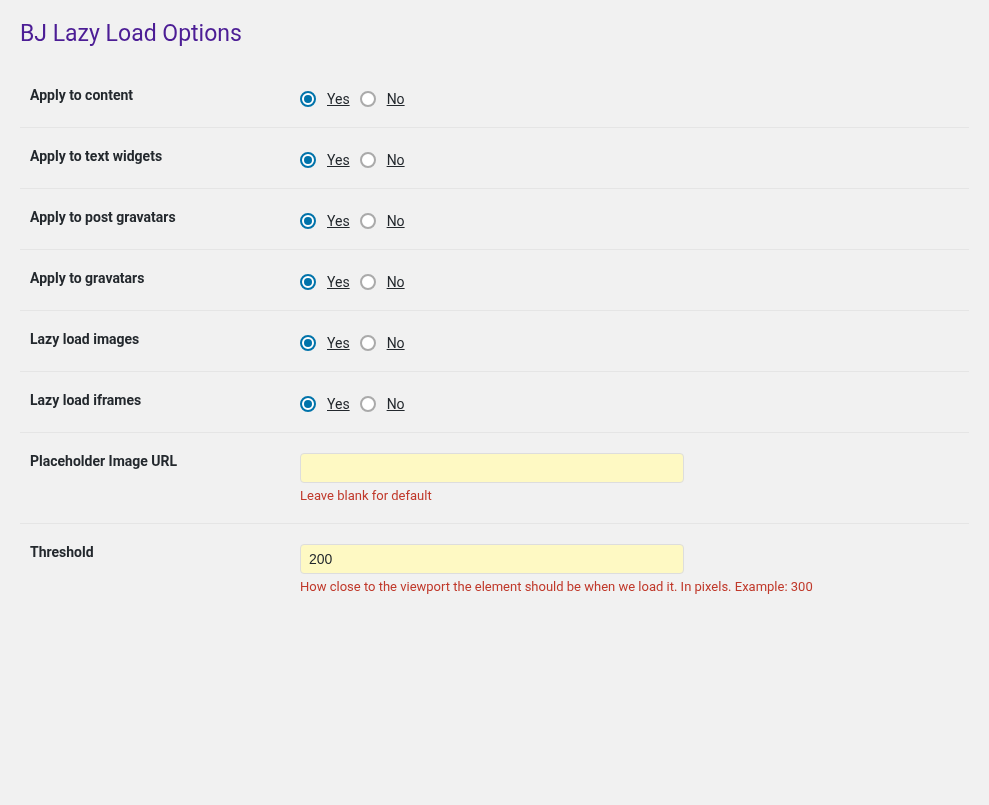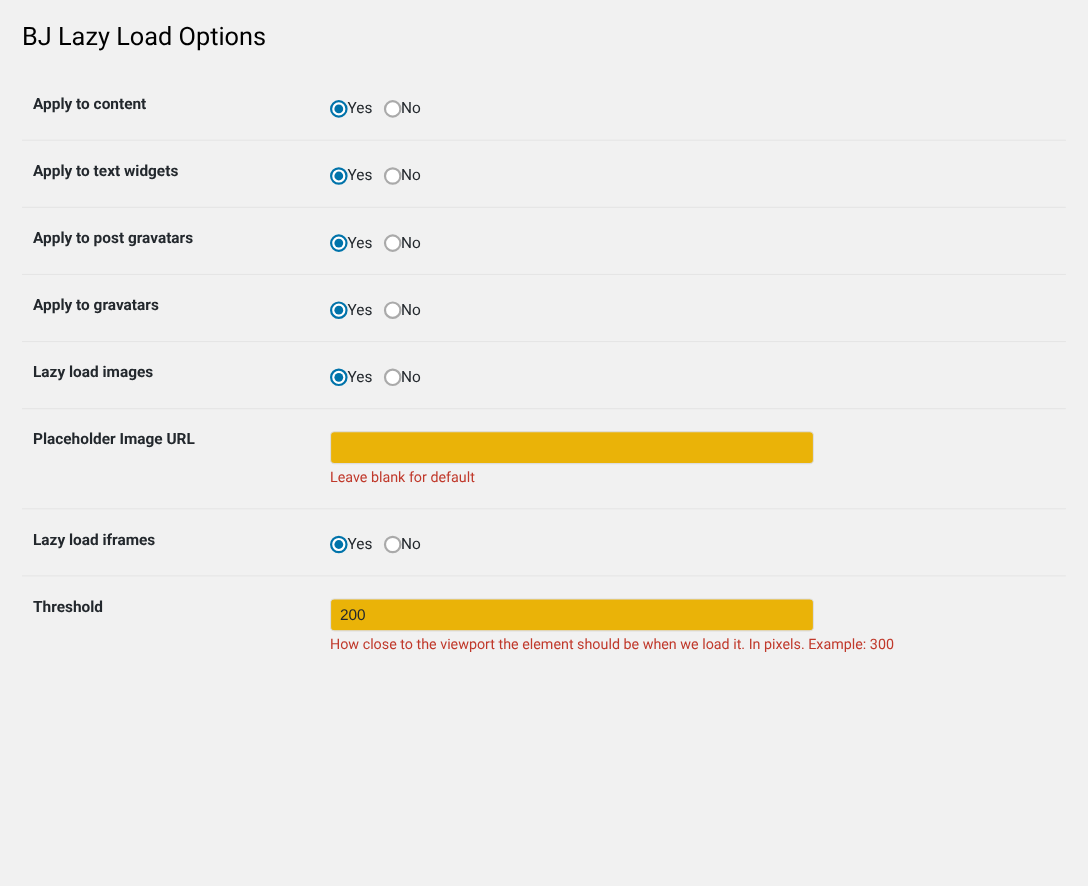--- a/index.html
+++ b/index.html
@@ -17,21 +17,21 @@
       width: 989px;
     }
 
     .page-wrapper {
       padding: 20px 20px 20px 20px;
     }
 
     .page-title {
       font-size: 23px;
       font-weight: 400;
-      color: #000000;
+      color: #4c1d95;
       margin-bottom: 20px;
       font-family: -apple-system, BlinkMacSystemFont, "Segoe UI", Roboto, sans-serif;
     }
 
     .options-table {
       width: 100%;
       border-collapse: collapse;
       background-color: transparent;
     }
 
@@ -63,24 +63,25 @@
     .radio-group {
       display: flex;
       align-items: center;
       gap: 10px;
       padding-top: 4px;
     }
 
     .radio-label {
       display: flex;
       align-items: center;
-      gap: 0;
+      gap: 11px;
       cursor: pointer;
       font-size: 14px;
       color: #23282d;
+      text-decoration: underline;
     }
 
     
     .radio-label input[type="radio"] {
       appearance: none;
       -webkit-appearance: none;
       width: 16px;
       height: 16px;
       border: 2px solid #aaa;
       border-radius: 50%;
@@ -101,25 +102,25 @@
       width: 8px;
       height: 8px;
       background: #0073aa;
       border-radius: 50%;
       top: 50%;
       left: 50%;
       transform: translate(-50%, -50%);
     }
 
     .text-input {
-      width: 440px;
+      width: 384px;
       padding: 6px 8px;
       border: 1px solid #ddd;
       border-radius: 4px;
-      background: #eab308;
+      background: #fef9c3;
       font-size: 14px;
       color: #23282d;
       display: block;
     }
 
     .hint-text {
       margin-top: 5px;
       font-size: 13px;
       color: #c0392b;
     }
@@ -207,39 +208,39 @@
                 <span>Yes</span>
               </label>
               <label class="radio-label">
                 <input type="radio" name="lazy_load_images" value="no" style="">
                 <span>No</span>
               </label>
             </div>
           </td>
         </tr>
         <tr>
+          <td class="label-cell">Lazy load iframes</td>
+          <td class="control-cell">
+            <div class="radio-group">
+              <label class="radio-label">
+                <input type="radio" name="lazy_load_iframes" value="yes" checked="" style="">
+                <span>Yes</span>
+              </label>
+              <label class="radio-label">
+                <input type="radio" name="lazy_load_iframes" value="no" style="">
+                <span>No</span>
+              </label>
+            </div>
+          </td>
+        </tr>
+        <tr>
           <td class="label-cell">Placeholder Image URL</td>
           <td class="control-cell">
             <input type="text" class="text-input" placeholder="" style="">
             <p class="hint-text">Leave blank for default</p>
-          </td>
-        </tr>
-        <tr>
-          <td class="label-cell">Lazy load iframes</td>
-          <td class="control-cell">
-            <div class="radio-group">
-              <label class="radio-label">
-                <input type="radio" name="lazy_load_iframes" value="yes" checked="" style="">
-                <span>Yes</span>
-              </label>
-              <label class="radio-label">
-                <input type="radio" name="lazy_load_iframes" value="no" style="">
-                <span>No</span>
-              </label>
-            </div>
           </td>
         </tr>
         <tr>
           <td class="label-cell">Threshold</td>
           <td class="control-cell">
             <input type="text" class="text-input" placeholder="" value="200" style="">
             <p class="hint-text">How close to the viewport the element should be when we load it. In pixels. Example: 300</p>
           </td>
         </tr>
       </tbody>

